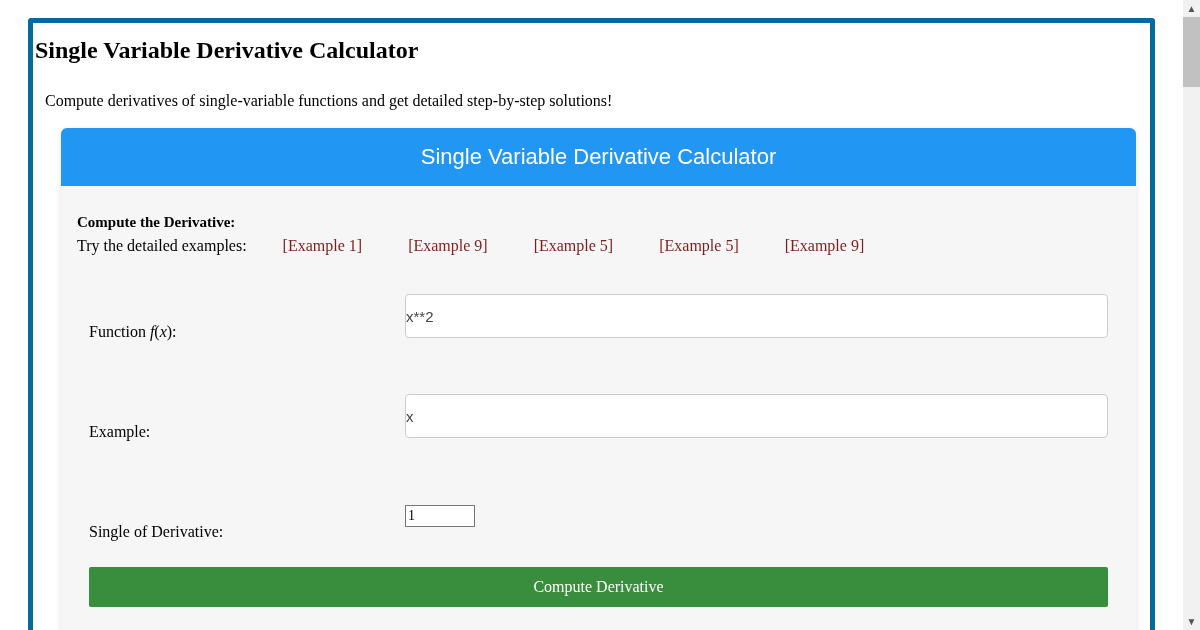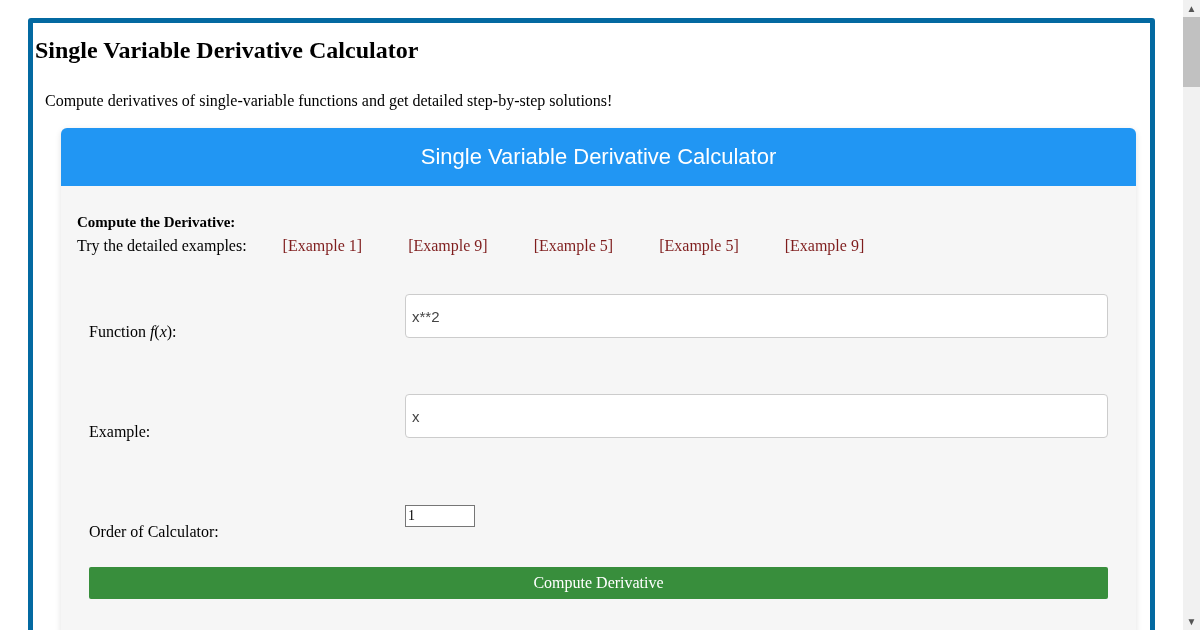--- a/index.html
+++ b/index.html
@@ -125,37 +125,37 @@
   .math-x { font-style: italic; font-family: Georgia, 'Times New Roman', serif; }
 
   .text-input {
     flex: 1;
     height: 44px;
     border: 1px solid #ccc;
     border-radius: 4px;
     background: #fff;
     font-size: 15px;
     font-family: -apple-system, Arial, sans-serif;
-    padding: 0 6px;
+    padding: 0 0;
     color: #444;
   }
   .small-num-input {
     width: 70px;
     height: 22px;
     border: 1px solid #767676;
     font-family: "Times New Roman", serif;
     font-size: 14px;
     padding: 0 2px;
   }
 
   .compute-btn {
     display: block;
     margin: 0 12px 0 12px;
     width: calc(100% - 24px);
-    height: 32px;
+    height: 40px;
     background: #388E3C;
     color: #fff;
     border: none;
     font-size: 16px;
     font-family: "Times New Roman", serif;
     cursor: pointer;
     border-radius: 2px;
   }
 </style>
 </head>
@@ -192,21 +192,21 @@
             </div>
             <input class="text-input" type="text" value="x**2" style="">
           </div>
 
           <div class="form-row">
             <div class="form-label">Example:</div>
             <input class="text-input" type="text" value="x" style="">
           </div>
 
           <div class="form-row last">
-            <div class="form-label">Order of Calculator:</div>
+            <div class="form-label">Single of Derivative:</div>
             <input class="small-num-input" type="number" value="1" style="">
           </div>
 
           <button class="compute-btn">Compute Derivative</button>
 
           <div style="height:22px"></div>
         </div>
       </div>
 
     </div>

